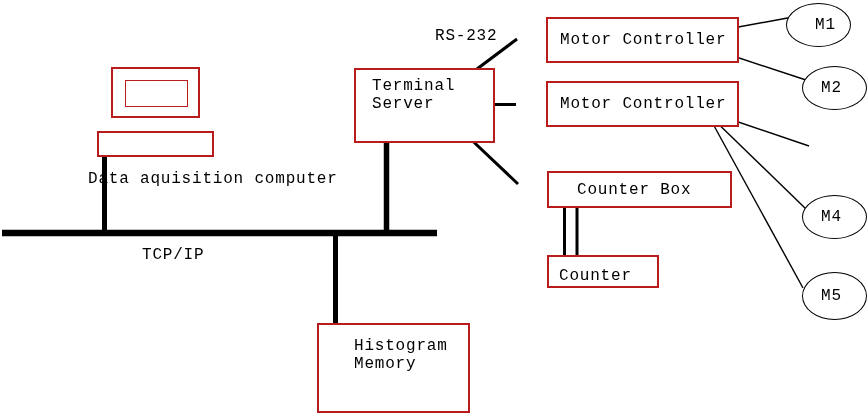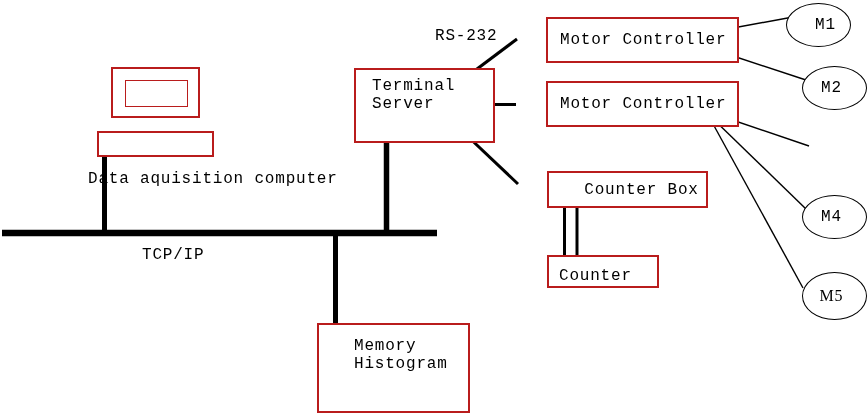--- a/index.html
+++ b/index.html
@@ -54,28 +54,28 @@
     z-index: 3;
     white-space: nowrap;
   }
   
   #monitor      { left: 79px;  top: 67px;  width: 89px;  height: 51px; }
   #screen       { left: 93px;  top: 80px;  width: 63px;  height: 27px; }
   #keyboard     { left: 65px;  top: 131px; width: 117px; height: 26px; }
   #terminal     { left: 322px; top: 68px;  width: 141px; height: 75px; padding: 7px 16px 0 16px; }
   #mc1          { left: 514px; top: 17px;  width: 193px; height: 46px; padding-left: 12px; }
   #mc2          { left: 514px; top: 81px;  width: 193px; height: 46px; padding-left: 12px; }
-  #counterbox   { left: 515px; top: 171px; width: 161px; height: 37px; padding-left: 28px; justify-content: center; }
+  #counterbox   { left: 515px; top: 171px; width: 185px; height: 37px; padding-left: 28px; }
   #counter      { left: 515px; top: 255px; width: 112px; height: 33px; padding: 10px 0 0 10px; }
   #histogram    { left: 285px; top: 323px; width: 153px; height: 90px; padding: 12px 0 0 35px; }
   #m1 { left: 786px; top: 3px;   width: 65px; height: 44px; }
   #m2 { left: 802px; top: 66px;  width: 65px; height: 44px; }
   #m3 { left: 802px; top: 131px; width: 65px; height: 44px; }
   #m4 { left: 802px; top: 195px; width: 65px; height: 44px; justify-content: center; }
-  #m5 { left: 802px; top: 272px; width: 65px; height: 48px; font-family: Liberation Serif, serif; }
+  #m5 { left: 802px; top: 272px; width: 65px; height: 48px; }
   #m1 span { margin-left: 14px; }
   #m2 span, #m3 span, #m4 span, #m5 span { margin-left: -6px; }
   #label-computer { left: 64px;  top: 170px; margin-left: 24px; }
   #label-tcpip    { left: 142px; top: 246px; }
   #label-rs232    { left: 435px; top: 27px; }
 </style>
 </head>
 <body>
 
 <div id="canvas">
@@ -123,22 +123,22 @@
   </div>
 
   <div class="box vcenter" id="counterbox">
     <span>Counter Box</span>
   </div>
   <div class="box" id="counter">
     <span>Counter</span>
   </div>
 
   <div class="box" id="histogram">
+    <div>Histogram</div>
     <div>Memory</div>
-    <div>Histogram</div>
   </div>
 
   <div class="ellipse" id="m1">
     <span>M1</span>
   </div>
   <div class="ellipse" id="m2">
     <span>M2</span>
   </div>
   <div class="ellipse" id="m4">
     <span>M4</span>

